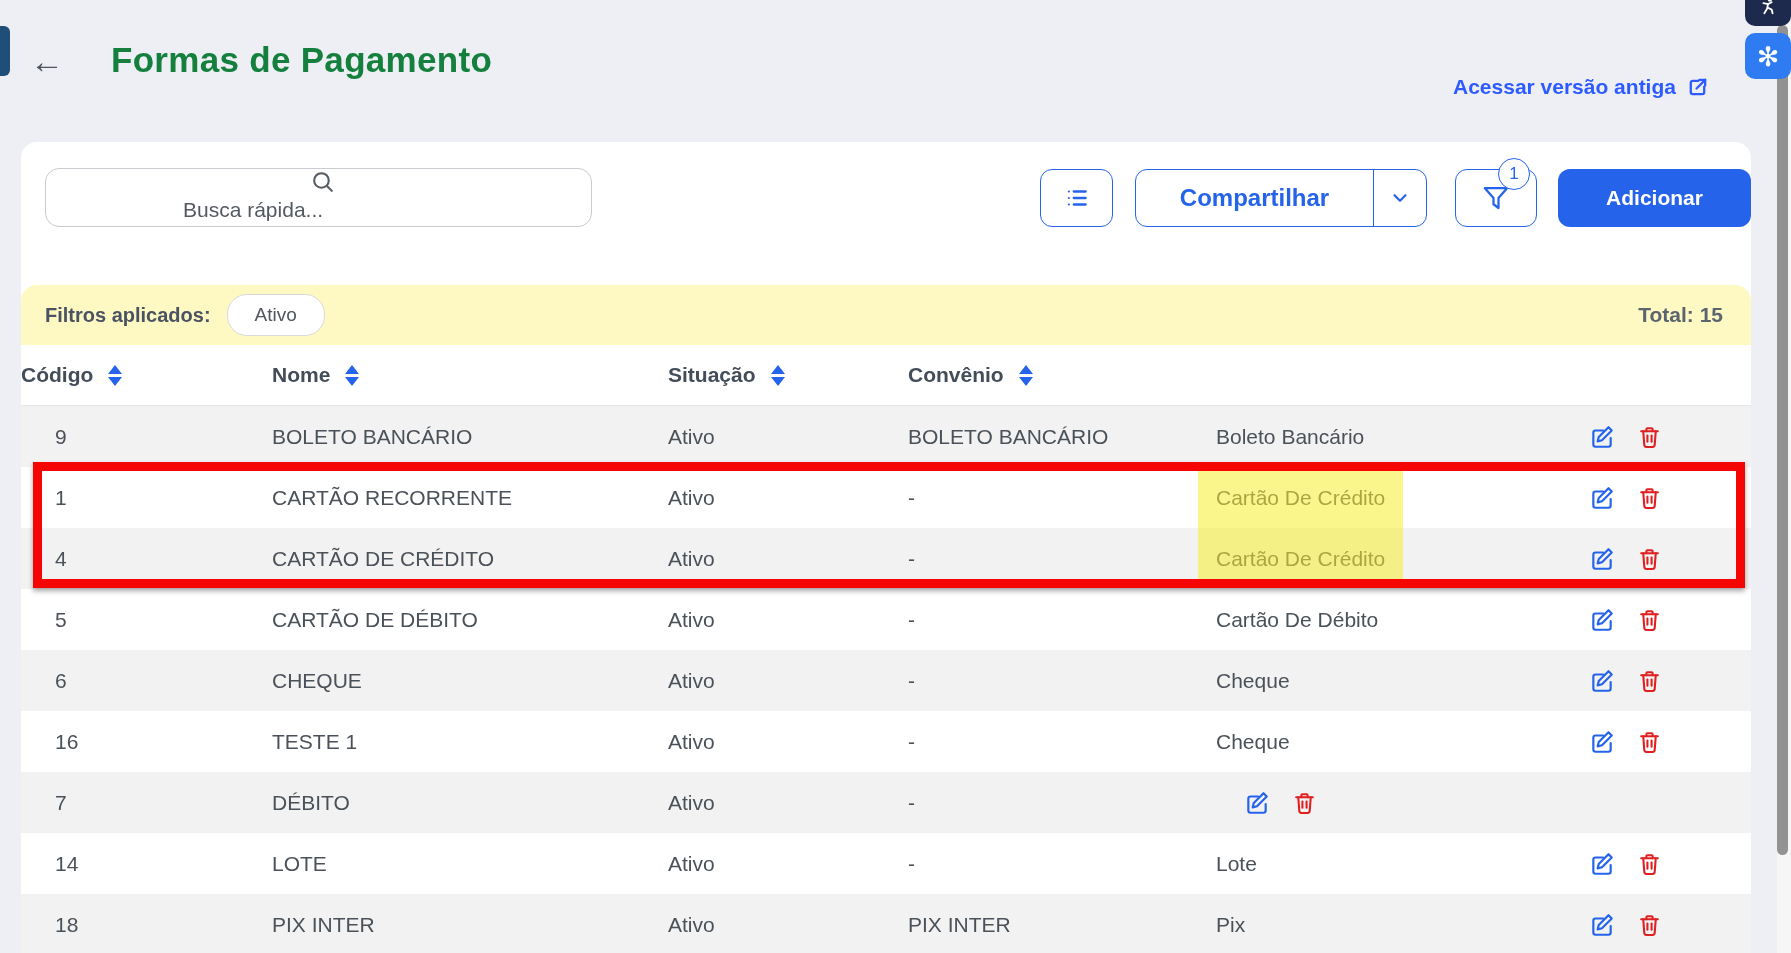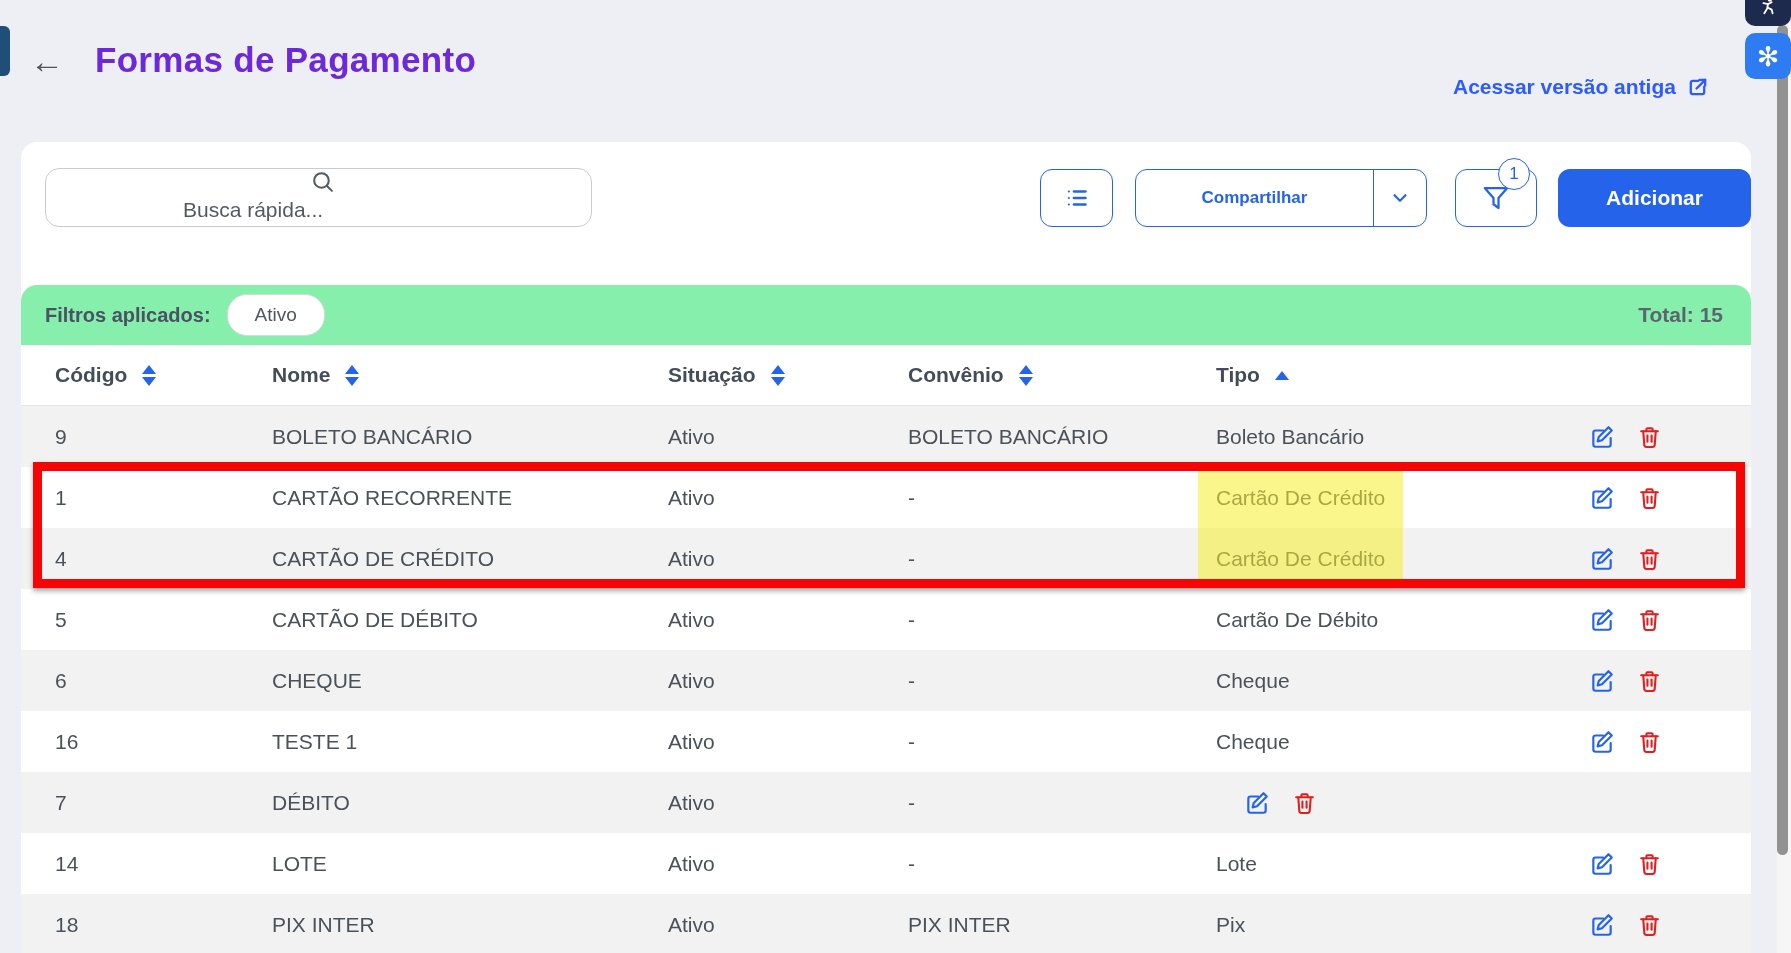--- a/index.html
+++ b/index.html
@@ -5,54 +5,54 @@
   html,body{margin:0;padding:0;}
   body{
     width:1791px;height:953px;position:relative;overflow:hidden;
     background:#edeff5;
     font-family:"Liberation Sans", sans-serif;
     color:#4b5158;
   }
   
   .left-tab{position:absolute;left:0;top:26px;width:10px;height:50px;background:#1f4e79;border-radius:0 6px 6px 0;}
   .back-arrow{position:absolute;left:30px;top:44px;font-size:34px;color:#4f565e;cursor:pointer;line-height:1;}
-  .page-title{position:absolute;left:95px;top:40px;font-size:35px;font-weight:600;color:#6d28d9;letter-spacing:.3px;}
+  .page-title{position:absolute;left:111px;top:40px;font-size:35px;font-weight:600;color:#15803d;letter-spacing:.3px;}
   .old-link{position:absolute;left:1453px;top:58px;display:flex;align-items:center;gap:10px;color:#2e5bff;font-weight:700;font-size:21px;cursor:pointer;margin-top:17px;}
   .old-link svg{display:block;}
   
   .scroll-track{position:absolute;right:0;top:0;width:14px;height:953px;background:#f6f6f6;}
   .scroll-thumb{position:absolute;left:1777px;top:25px;width:11px;height:830px;background:#929292;border-radius:6px;}
   .ext-badge{position:absolute;width:46px;border-radius:10px;display:flex;align-items:center;justify-content:center;z-index:20;}
   .ext-1{left:1745px;top:-16px;height:42px;background:#1d2a4d;}
   .ext-2{left:1745px;top:33px;height:46px;background:#2f7bf2;}
   .ext-2 .glyph{font-family:"DejaVu Sans",sans-serif;color:#fff;font-size:27px;line-height:1;}
   
   .card{position:absolute;left:21px;top:142px;width:1730px;height:811px;background:#fff;border-radius:16px 16px 0 0;}
   
   .search-box{position:absolute;left:24px;top:26px;width:547px;height:59px;border:1px solid #c9cbd0;border-radius:14px;display:flex;align-items:center;background:#fff;box-sizing:border-box;flex-direction:column;}
   .search-box svg{margin:0 16px 0 24px;flex:0 0 auto;}
   .search-box input{border:none;outline:none;flex:1;font-size:21px;font-family:"Liberation Sans",sans-serif;color:#4b5159;background:transparent;}
   .search-box input::placeholder{color:#4b5159;opacity:.95;}
   .btn{position:absolute;top:27px;height:58px;box-sizing:border-box;border:1.6px solid #2563eb;border-radius:12px;background:#fff;display:flex;align-items:center;justify-content:center;cursor:pointer;}
   .btn-list{left:1019px;width:73px;}
   .btn-share{left:1114px;width:292px;padding:0;}
-  .share-main{flex:1;display:flex;align-items:center;justify-content:center;font-size:17px;font-weight:700;color:#2563eb;height:100%;}
+  .share-main{flex:1;display:flex;align-items:center;justify-content:center;font-size:24px;font-weight:700;color:#2563eb;height:100%;}
   .share-caret{width:52px;height:100%;border-left:1.6px solid #2563eb;display:flex;align-items:center;justify-content:center;}
   .btn-filter{left:1434px;width:82px;position:absolute;}
   .filter-badge{position:absolute;right:6px;top:-12px;width:30px;height:30px;border:1.6px solid #2563eb;border-radius:50%;background:#fff;color:#2563eb;font-size:17px;display:flex;align-items:center;justify-content:center;}
   .btn-add{left:1537px;width:193px;background:#2563eb;border:none;color:#fff;font-size:21px;font-weight:700;}
   
-  .filterbar{position:absolute;left:0;top:143px;width:100%;height:60px;background:#86efac;border-radius:16px 16px 0 0;display:flex;align-items:center;box-sizing:border-box;padding:0 28px 0 24px;}
+  .filterbar{position:absolute;left:0;top:143px;width:100%;height:60px;background:#fef9c3;border-radius:16px 16px 0 0;display:flex;align-items:center;box-sizing:border-box;padding:0 28px 0 24px;}
   .filterbar .flabel{font-size:20px;font-weight:700;color:#4a5263;}
   .chip{margin-left:16px;height:40px;padding:0 27px;border:1px solid #d9d9d9;border-radius:20px;background:#fff;display:flex;align-items:center;font-size:19px;color:#51565c;}
   .total{margin-left:auto;font-size:21px;font-weight:600;color:#5b6570;}
   
   .thead{position:absolute;left:0;top:203px;width:100%;height:61px;display:grid;grid-template-columns:251px 396px 240px 308px 345px 190px;align-items:center;border-bottom:1px solid #e6e6e6;box-sizing:border-box;}
   .hcell{display:flex;align-items:center;gap:15px;font-size:21px;font-weight:700;color:#434c59;}
-  .hcell:first-child{padding-left:34px;align-items:center;}
+  .hcell:first-child{align-items:center;}
   .sorticons{display:flex;flex-direction:column;gap:3px;}
   .tri{width:0;height:0;border-left:7px solid transparent;border-right:7px solid transparent;}
   .tri.up{border-bottom:9px solid #2563eb;}
   .tri.down{border-top:9px solid #2563eb;}
   .tbody{position:absolute;left:0;top:264px;width:100%;}
   .trow{height:61px;display:grid;grid-template-columns:251px 396px 240px 308px 345px 190px;align-items:center;font-size:21px;color:#4b5158;}
   .trow.alt{background:#f2f2f2;}
   .tcell:first-child{padding-left:34px;}
   .acts{display:flex;align-items:center;gap:22px;padding-left:28px;}
   .icon-btn{cursor:pointer;display:flex;}
@@ -170,26 +170,20 @@
   </div>
 
   <div class="hcell">
     <span>Convênio</span>
     <span class="sorticons">
           <span class="tri up"></span>
           <span class="tri down"></span>
         </span>
   </div>
 
-  <div class="hcell">
-    <span>Tipo</span>
-    <span class="sorticons">
-          <span class="tri up"></span>
-        </span>
-  </div>
 
   <div class="hcell">
     <span></span>
 
   </div>
 </div>
 
   <div class="tbody" id="tbody">
   <div class="trow alt">
     <div class="tcell">9</div>

